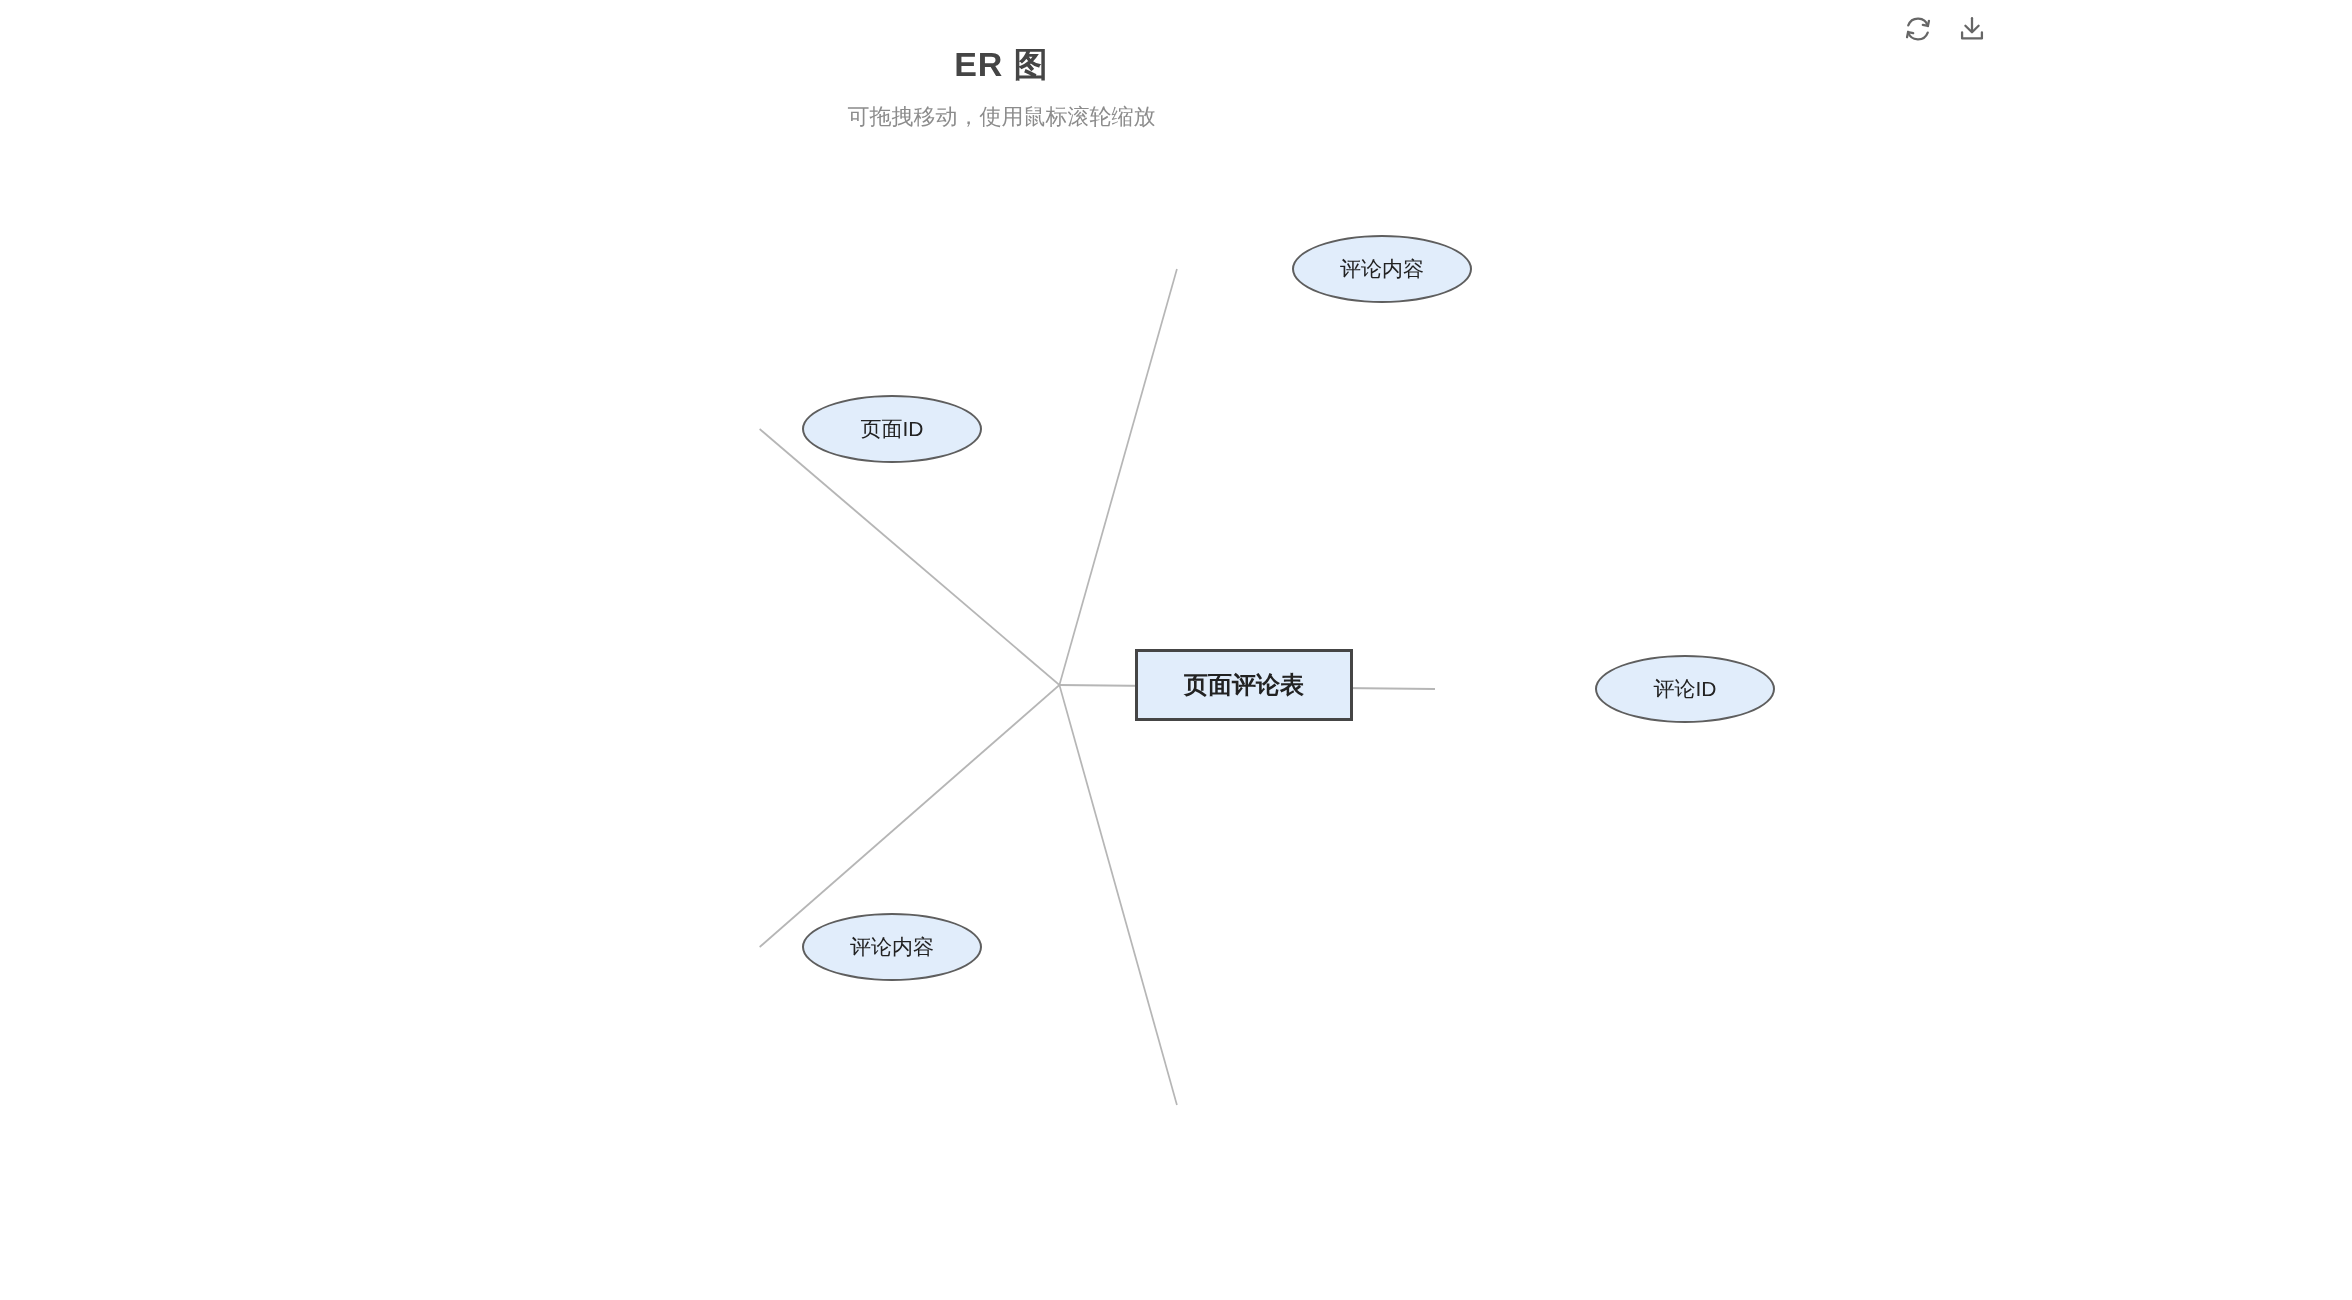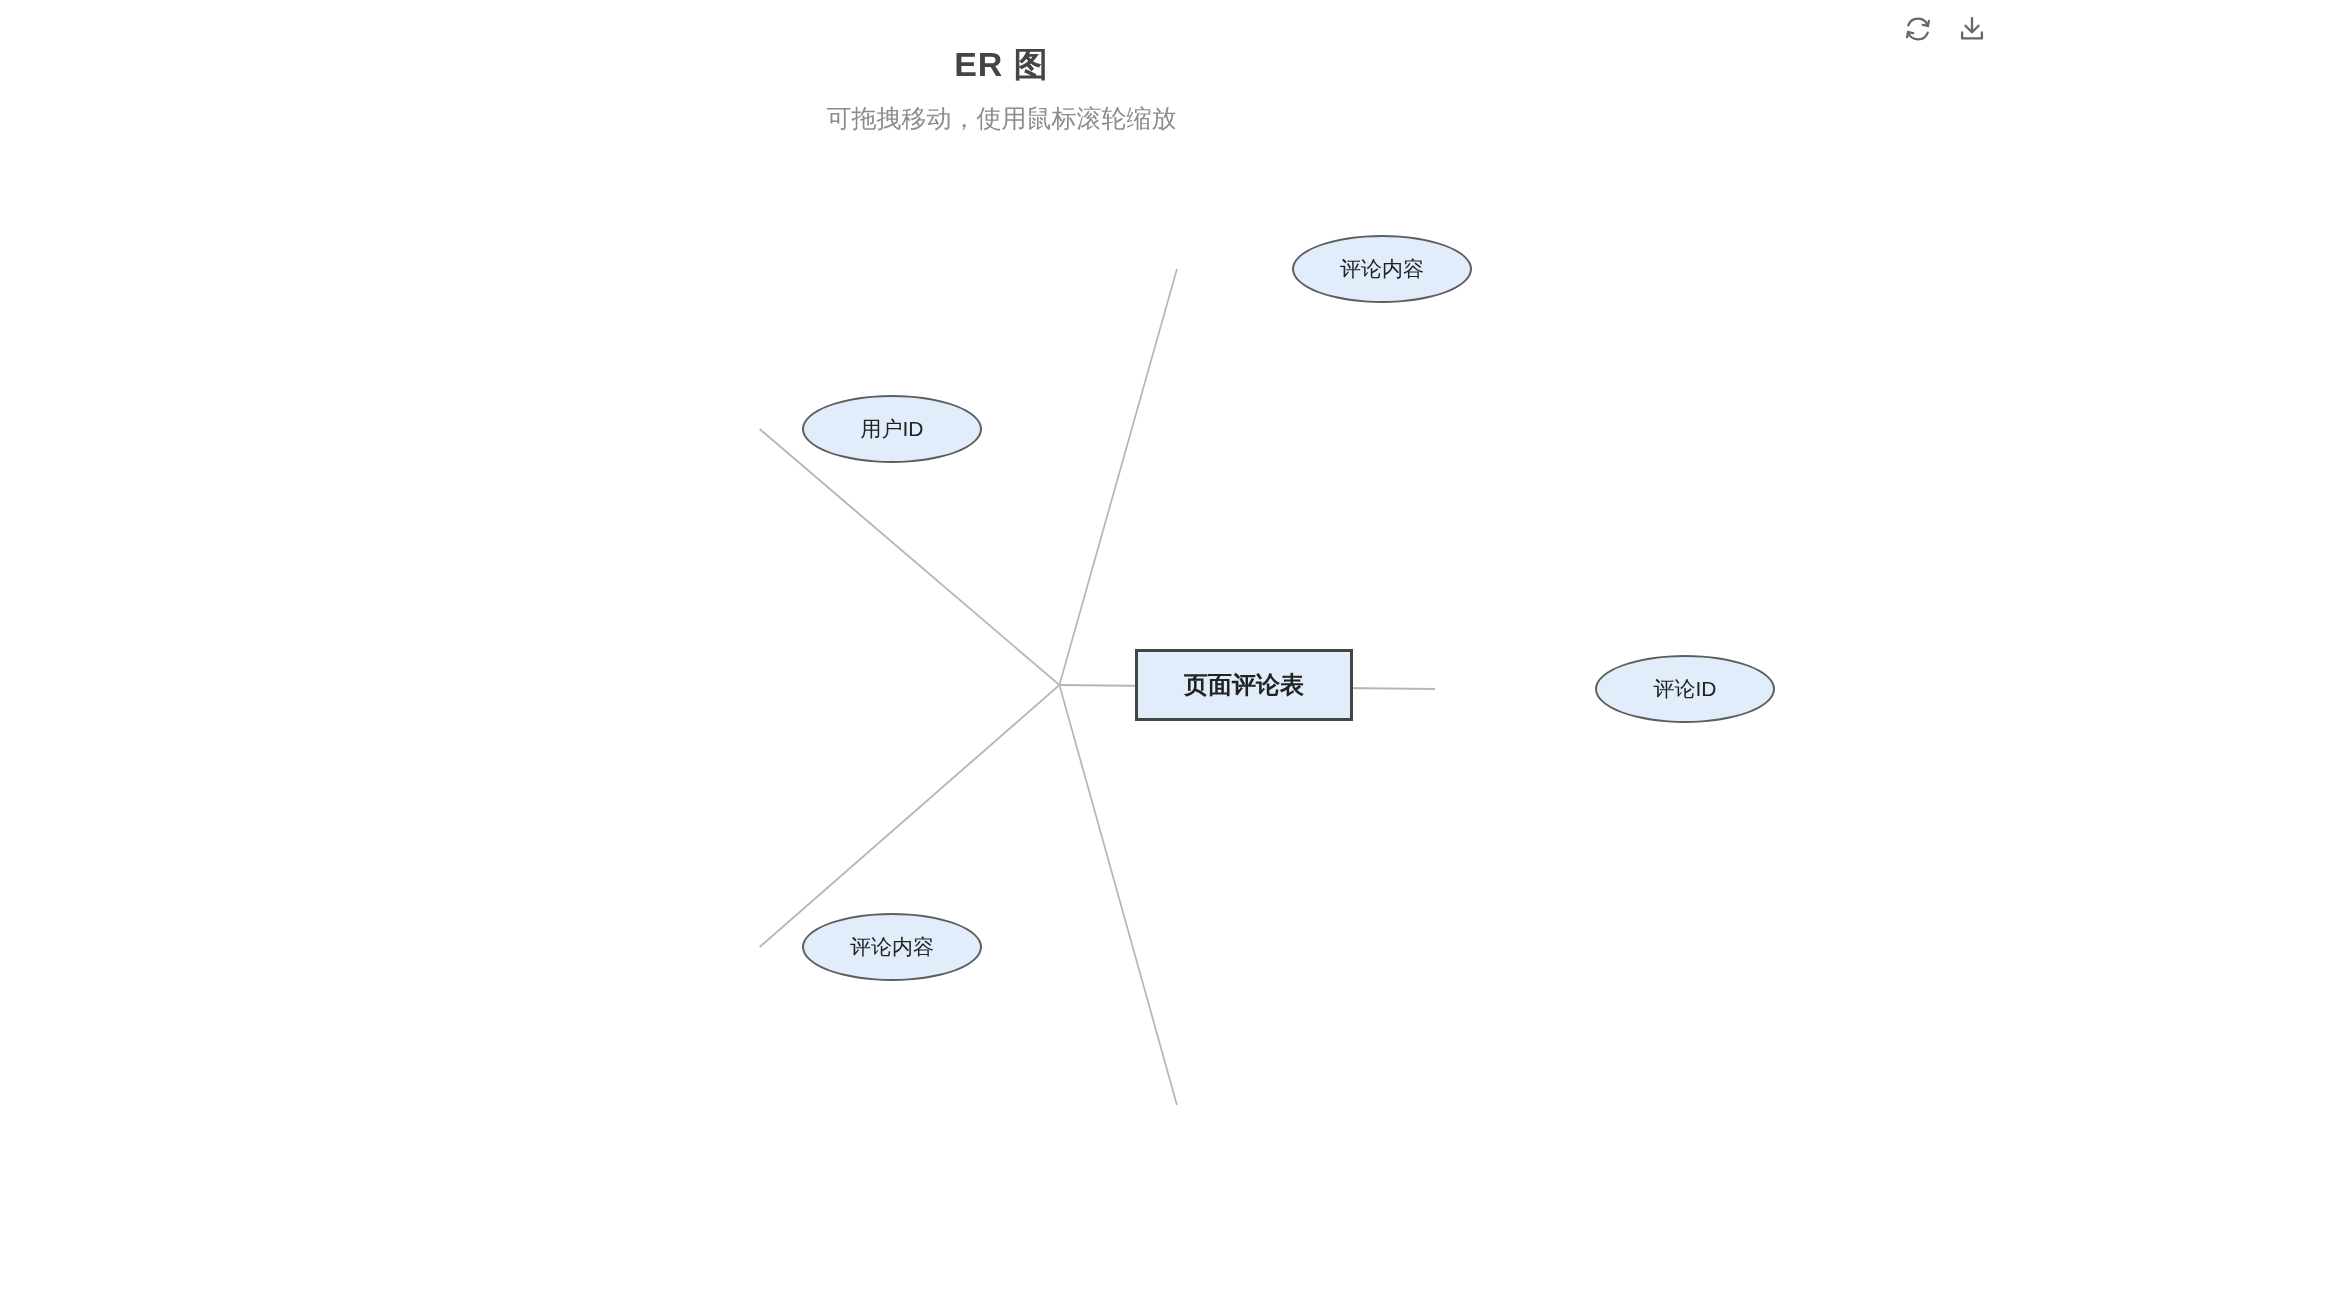--- a/index.html
+++ b/index.html
@@ -29,21 +29,21 @@
     pointer-events: none;
   }
   .header h1 {
     margin: 0;
     font-size: 34px; font-weight: bold;
     color: var(--title-text);
     letter-spacing: 1px;
   }
   .header p {
     margin: 14px 0 0 0;
-    font-size: 25px;
+    font-size: 22px;
     color: var(--subtitle-text);
   }
 
   
   .toolbar {
     position: absolute; top: 10px; right: 12px;
     display: flex; gap: 16px; z-index: 30;
   }
   .toolbar button {
     width: 38px; height: 38px;
@@ -120,18 +120,18 @@
         <line x1="1244" y1="685" x2="1382" y2="269" stroke="#b6b6b6" stroke-width="2"></line>
         <line x1="1244" y1="685" x2="892" y2="429" stroke="#b6b6b6" stroke-width="2"></line>
         <line x1="1244" y1="685" x2="1685" y2="689" stroke="#b6b6b6" stroke-width="2"></line>
         <line x1="1244" y1="685" x2="892" y2="947" stroke="#b6b6b6" stroke-width="2"></line>
         <line x1="1244" y1="685" x2="1382" y2="1105" stroke="#b6b6b6" stroke-width="2"></line>
       </svg>
 
     <div class="node entity" style="left: 1244px; top: 685px; width: 218px; height: 72px;">页面评论表</div>
 
     <div class="node attr" style="left: 1382px; top: 269px; width: 180px; height: 68px; font-family: Liberation Serif, serif;">评论内容</div>
-    <div class="node attr" style="left: 892px; top: 429px; width: 180px; height: 68px;">用户ID</div>
+    <div class="node attr" style="left: 892px; top: 429px; width: 180px; height: 68px;">页面ID</div>
     <div class="node attr" style="left: 1685px; top: 689px; width: 180px; height: 68px;">评论ID</div>
     <div class="node attr" style="left: 892px; top: 947px; width: 180px; height: 68px;">评论内容</div>
   </div>
 
 </div>
 
 </body></html>

